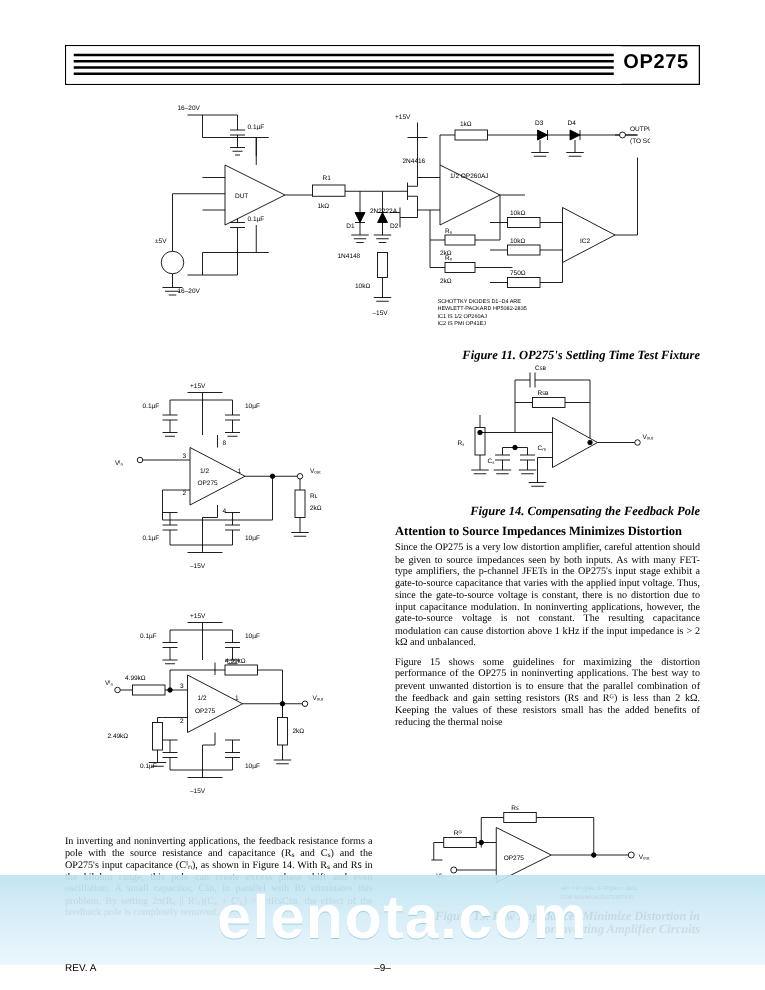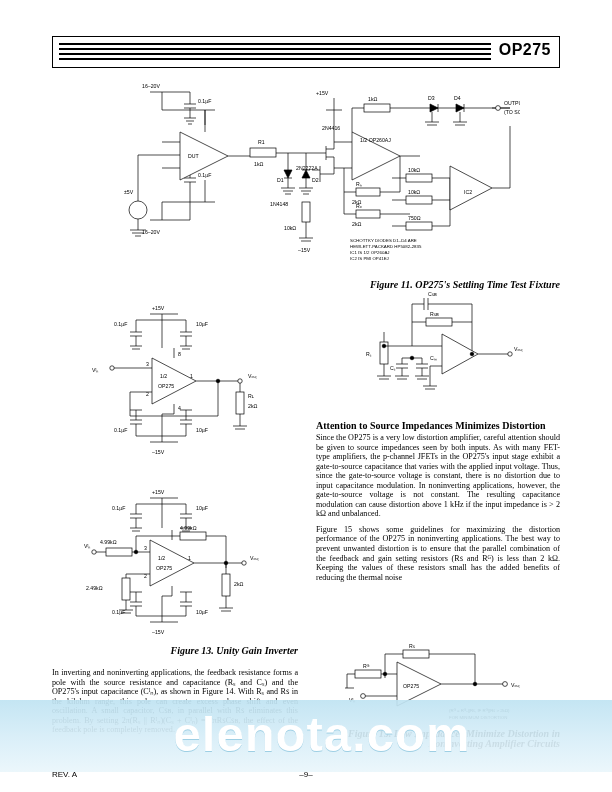--- a/index.html
+++ b/index.html
@@ -433,21 +433,20 @@
         <text x="2" y="104">2.49kΩ</text>
         <text x="0" y="62">Vᴵₙ</text>
         <text x="166" y="74">Vₒᵤₜ</text>
         <text x="150" y="100">2kΩ</text>
         <text x="60" y="64">3</text>
         <text x="60" y="92">2</text>
         <text x="104" y="74">1</text>
       </g>
     </svg>
   </div>
-  <div class="cap" style="left:52px;top:645px;width:246px;">Figure 13. Unity Gain Inverter</div>
 
   <div class="sch" style="left:360px;top:290px;">
     <svg width="190" height="110" viewBox="0 0 190 110">
       <g stroke="#000" stroke-width="0.7" fill="none">
 
         <line x1="52" y1="14" x2="64" y2="14"></line>
           <line x1="64" y1="8" x2="64" y2="20"></line>
           <line x1="68" y1="8" x2="68" y2="20"></line>
           <line x1="68" y1="14" x2="112" y2="14"></line>
 
@@ -496,20 +495,21 @@
       <g class="lbl" font-family="Liberation Sans, sans-serif">
         <text x="68" y="6">Cꜱʙ</text>
         <text x="70" y="26">Rꜱʙ</text>
         <text x="6" y="66">Rₛ</text>
         <text x="30" y="80">Cₛ</text>
         <text x="70" y="70">Cₘ</text>
         <text x="154" y="61">Vₒᵤₜ</text>
       </g>
     </svg>
   </div>
+  <div class="cap" style="left:316px;top:404px;width:244px;">Figure 14. Compensating the Feedback Pole</div>
 
   <div class="sch" style="left:345px;top:640px;">
     <svg width="215" height="100" viewBox="0 0 215 100">
       <g stroke="#000" stroke-width="0.7" fill="none">
 
         <rect x="58" y="10" width="26" height="8" fill="#fff"></rect>
         <line x1="40" y1="14" x2="58" y2="14"></line>
         <line x1="84" y1="14" x2="130" y2="14"></line>
         <line x1="40" y1="14" x2="40" y2="38"></line>
         <line x1="130" y1="14" x2="130" y2="46"></line>

